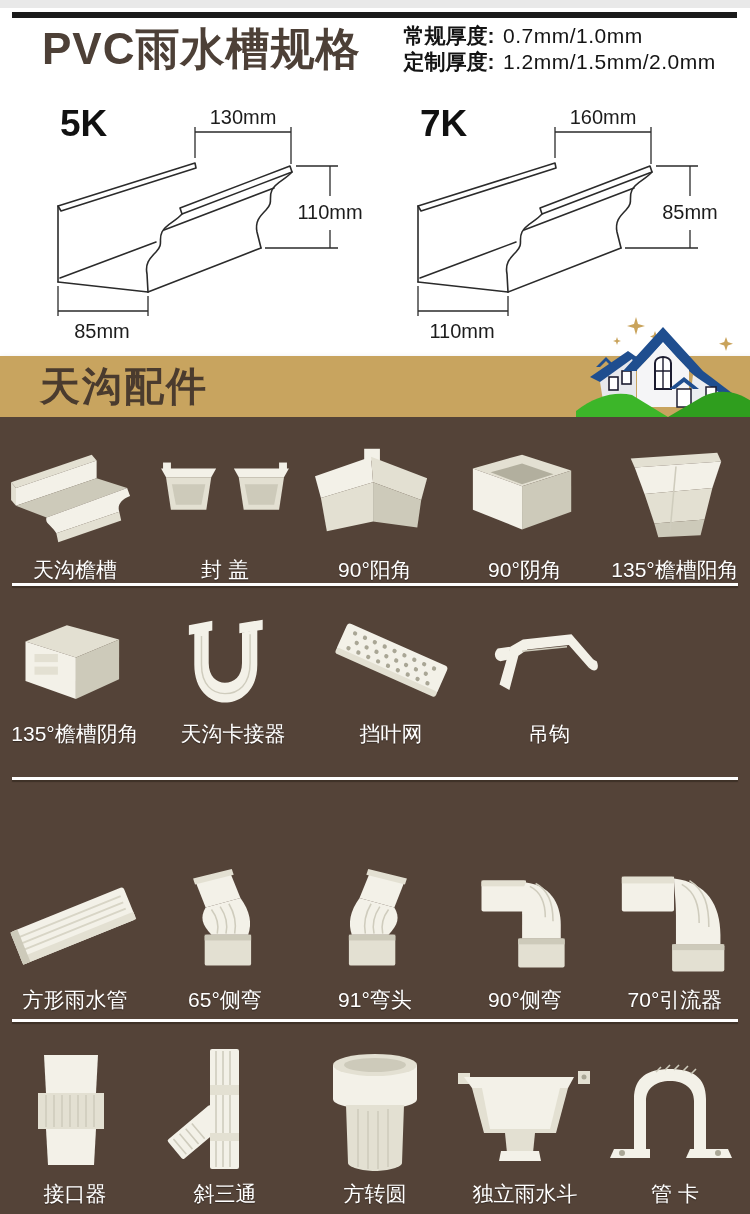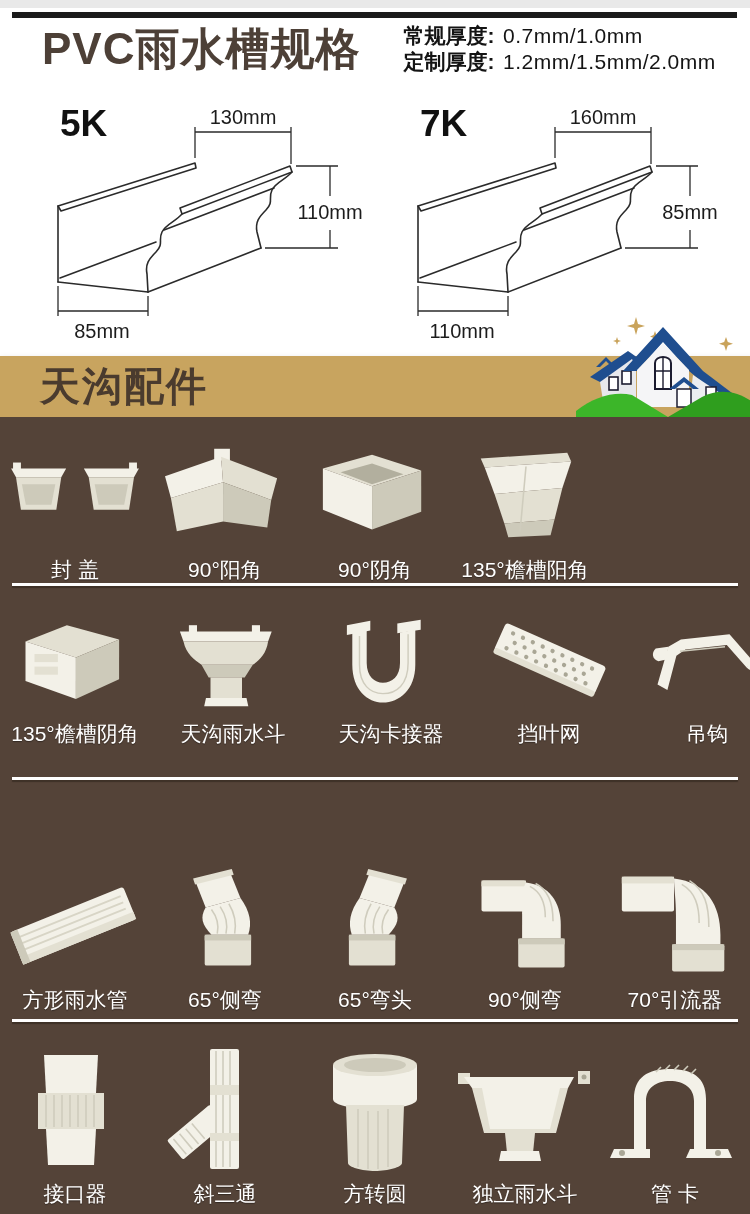--- a/index.html
+++ b/index.html
@@ -168,20 +168,33 @@
       <path d="M92 102 L126 82 C146 72 164 78 178 88 L178 102 Z" fill="#2f9e1e"></path>
     </svg>
   </div>
 
   <div class="brown">
 
     <div class="row row1">
       <div class="tile">
         <div class="tile-img">
           <svg width="150" height="118" viewBox="0 0 150 120">
+            <path class="pB" d="M10 48 L92 20 L97 26 L15 54 Z"></path>
+            <path class="pA" d="M15 54 L97 26 L97 44 L15 72 Z"></path>
+            <path class="pC" d="M15 72 L97 44 L128 54 L46 84 Z"></path>
+            <path class="pA" d="M46 84 L128 54 L131 62 C121 66 118 72 120 78 L56 100 C52 92 44 90 46 84 Z"></path>
+            <path class="pB" d="M56 100 L120 78 L122 87 L58 109 Z"></path>
+            <path class="pB" d="M10 48 L15 54 L15 72 L10 66 Z"></path>
+          </svg>
+        </div>
+        <div class="tile-label">天沟檐槽</div>
+      </div>
+      <div class="tile">
+        <div class="tile-img">
+          <svg width="150" height="118" viewBox="0 0 150 120">
             <g>
               <rect class="pA" x="12" y="28" width="8" height="8"></rect>
               <path class="pA" d="M10 34 L66 34 L61 43 L15 43 Z"></path>
               <path class="pB" d="M15 43 L61 43 L56 76 L20 76 Z"></path>
               <path class="pC" d="M21 50 L55 50 L51 71 L25 71 Z"></path>
             </g>
             <g transform="translate(74 0)">
               <rect class="pA" x="56" y="28" width="8" height="8"></rect>
               <path class="pA" d="M10 34 L66 34 L61 43 L15 43 Z"></path>
               <path class="pB" d="M15 43 L61 43 L56 76 L20 76 Z"></path>
@@ -235,34 +248,20 @@
         <div class="tile-img">
           <svg width="150" height="108" viewBox="0 0 150 120">
             <path class="pB" d="M20 36 L66 18 L124 34 L76 54 Z"></path>
             <path class="pA" d="M20 36 L76 54 L76 100 L20 80 Z"></path>
             <path class="pC" d="M124 34 L76 54 L76 100 L124 78 Z"></path>
             <rect class="pB" x="30" y="50" width="26" height="9"></rect>
             <rect class="pB" x="30" y="64" width="26" height="9"></rect>
           </svg>
         </div>
         <div class="tile-label">135°檐槽阴角</div>
-      </div>
-      <div class="tile">
-        <div class="tile-img">
-          <svg width="150" height="108" viewBox="0 0 150 120">
-            <rect class="pA" x="26" y="18" width="9" height="9"></rect>
-            <rect class="pA" x="96" y="18" width="9" height="9"></rect>
-            <path class="pA" d="M16 25 L118 25 L114 36 L20 36 Z"></path>
-            <path class="pB" d="M20 36 L114 36 C112 50 104 57 97 62 L40 62 C32 56 23 50 20 36 Z"></path>
-            <path class="pC" d="M40 62 L97 62 L88 76 L48 76 Z"></path>
-            <path class="pB" d="M50 76 L85 76 L85 100 L50 100 Z"></path>
-            <path class="pA" d="M45 99 L90 99 L92 108 L43 108 Z"></path>
-          </svg>
-        </div>
-        <div class="tile-label">天沟雨水斗</div>
       </div>
       <div class="tile">
         <div class="tile-img">
           <svg width="150" height="108" viewBox="0 0 150 120">
             <path class="pA" d="M26 18 L52 13 L52 24 L26 29 Z"></path>
             <path class="pA" d="M82 16 L108 12 L108 23 L82 27 Z"></path>
             <path class="pA" d="M32 26 L48 23 L48 60 C48 75 57 82 66 82 C76 82 85 75 85 60 L85 26 L102 23 L102 62 C102 90 84 104 66 104 C49 104 32 90 32 62 Z"></path>
             <path class="rib2" d="M40 30 L40 62 C40 84 52 94 66 94 C81 94 94 84 94 60 L94 28"></path>
           </svg>
         </div>
@@ -356,21 +355,21 @@
             <g transform="translate(150 0) scale(-1 1)">
               <path class="pA" d="M44 14 L80 5 L91 32 L55 42 Z"></path>
               <path class="pB" d="M42 12 L82 2 L84 8 L44 18 Z"></path>
               <path class="pA" d="M55 42 L91 32 C101 46 103 58 99 70 L61 70 C51 60 49 52 55 42 Z"></path>
               <path class="rib2" d="M61 44 C67 52 69 60 67 69 M70 41 C76 50 78 60 76 69 M79 38 C85 48 87 58 85 69"></path>
               <rect class="pB" x="54" y="70" width="48" height="32" rx="2"></rect>
               <rect class="pC" x="54" y="70" width="48" height="6"></rect>
             </g>
           </svg>
         </div>
-        <div class="tile-label">65°弯头</div>
+        <div class="tile-label">91°弯头</div>
       </div>
       <div class="tile">
         <div class="tile-img">
           <svg width="150" height="116" viewBox="0 0 150 120">
             <rect class="pA" x="30" y="14" width="46" height="32" rx="2"></rect>
             <rect class="pB" x="30" y="14" width="46" height="6"></rect>
             <path class="pA" d="M76 16 C100 19 112 36 112 60 L112 74 L72 74 L72 48 C72 34 72 22 76 16 Z"></path>
             <path class="rib2" d="M80 20 C92 26 96 38 96 52 M86 17 C100 24 104 38 104 56"></path>
             <rect class="pB" x="68" y="74" width="48" height="30" rx="2"></rect>
             <rect class="pC" x="68" y="74" width="48" height="6"></rect>

